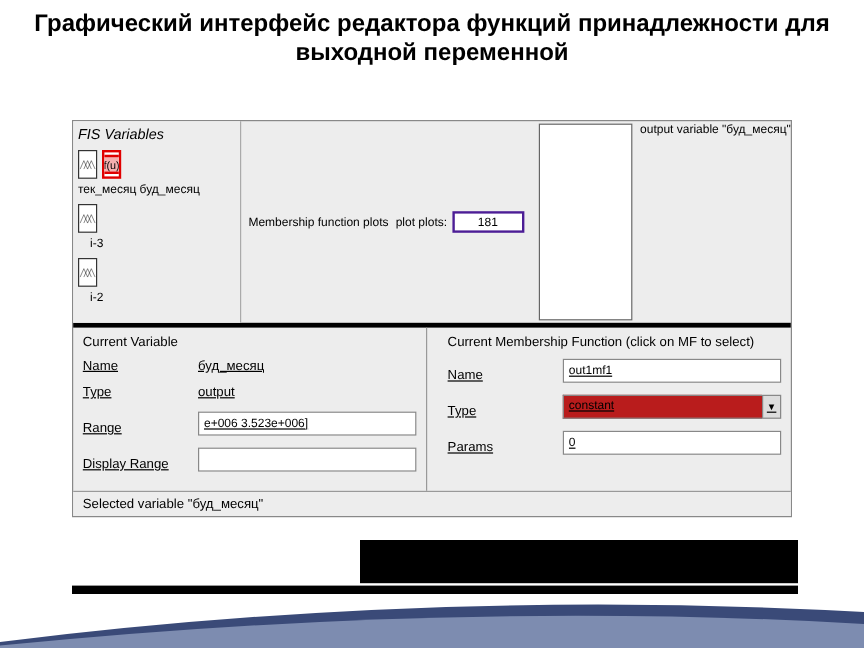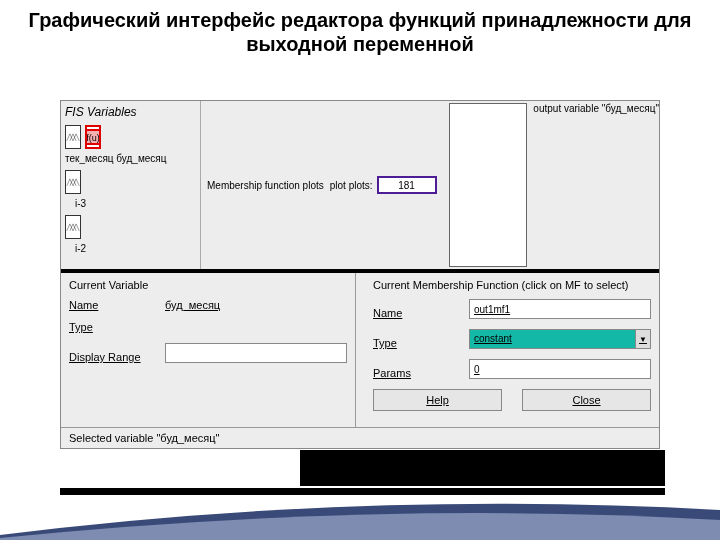--- a/index.html
+++ b/index.html
@@ -34,21 +34,21 @@
   .plot-caption { font-size: 10px; text-align: center; padding: 2px 0 4px; }
   .black-bar { height: 4px; background: #000; }
   .bottom { display: flex; }
   .col { flex: 1; padding: 6px 8px; }
   .col + .col { border-left: 1px solid #999; padding-left: 17px; }
   .section-title { font-size: 11px; margin-bottom: 8px; }
   .row { display: flex; align-items: flex-end; margin-bottom: 10px; gap: 6px; text-decoration: underline; }
   .row .lbl { width: 90px; font-size: 11px; }
   .row .val { flex: 1; font-size: 11px; }
   .field { flex: 1; height: 20px; border: 1px solid #888; background: #fff; font-size: 10px; padding: 3px 4px; }
-  .field.readonly { background: #14b8a6; }
+  .field.readonly { background: #b91c1c; }
   .select { display:flex; }
   .select .field { border-right: none; }
   .select .arrow { width: 16px; height: 20px; border: 1px solid #888; background: #ddd; display:flex; align-items:center; justify-content:center; font-size:8px; }
   .btn { flex: 1; height: 22px; border: 1px solid #888; background: #e6e6e6; text-align: center; line-height: 20px; font-size: 11px; }
   .status { border-top: 1px solid #999; background: #ededed; padding: 4px 8px; font-size: 11px; }
   .shadow { position:absolute; background:#000; }
 </style>
 </head>
 <body>
 
@@ -124,20 +124,25 @@
 
   <div class="bottom">
     <div class="col">
       <div class="section-title">Current Variable</div>
       <div class="row">
         <span class="lbl">Name</span>
         <span class="val">буд_месяц</span>
       </div>
       <div class="row">
         <span class="lbl">Type</span>
+        <span class="val">output</span>
+      </div>
+      <div class="row">
+        <span class="lbl">Range</span>
+        <input class="field" value="e+006 3.523e+006]" style="">
       </div>
       <div class="row">
         <span class="lbl">Display Range</span>
         <input class="field" style="">
       </div>
     </div>
     <div class="col">
       <div class="section-title">Current Membership Function (click on MF to select)</div>
       <div class="row">
         <span class="lbl">Name</span>
@@ -147,24 +152,20 @@
         <span class="lbl">Type</span>
         <div class="select" style="flex:1">
           <div class="field readonly">constant</div>
           <div class="arrow">▼</div>
         </div>
       </div>
       <div class="row">
         <span class="lbl">Params</span>
         <input class="field" value="0" style="">
       </div>
-      <div class="row" style="gap:20px">
-        <div class="btn">Help</div>
-        <div class="btn">Close</div>
-      </div>
     </div>
   </div>
 
   <div class="status">Selected variable "буд_месяц"</div>
 </div>
 
 <svg class="swoosh" viewBox="0 0 720 60" preserveAspectRatio="none">
   <path d="M0 55 Q 360 10 720 30 L720 60 L0 60 Z" fill="#3a4a78"></path>
   <path d="M0 58 Q 380 20 720 40 L720 60 L0 60 Z" fill="#9aa8c8" opacity="0.7"></path>
 </svg>

